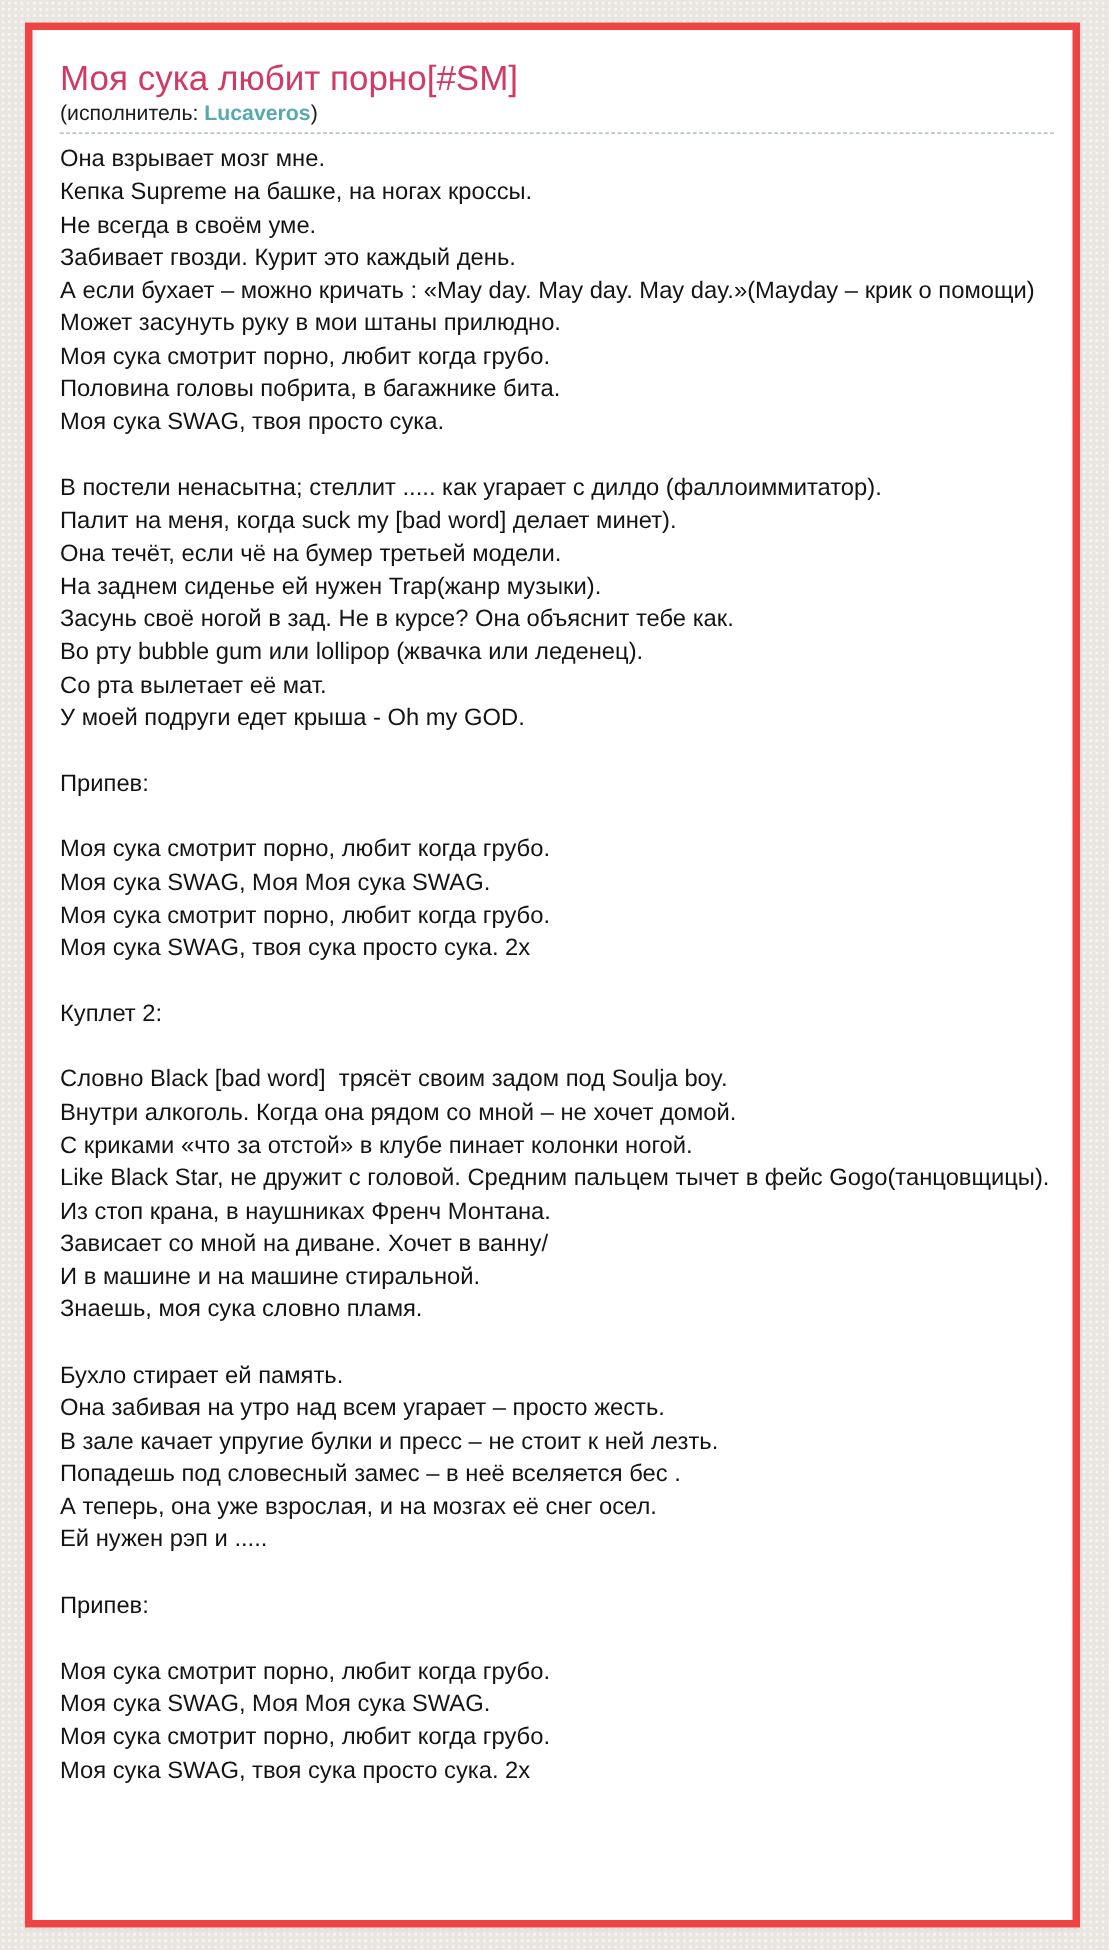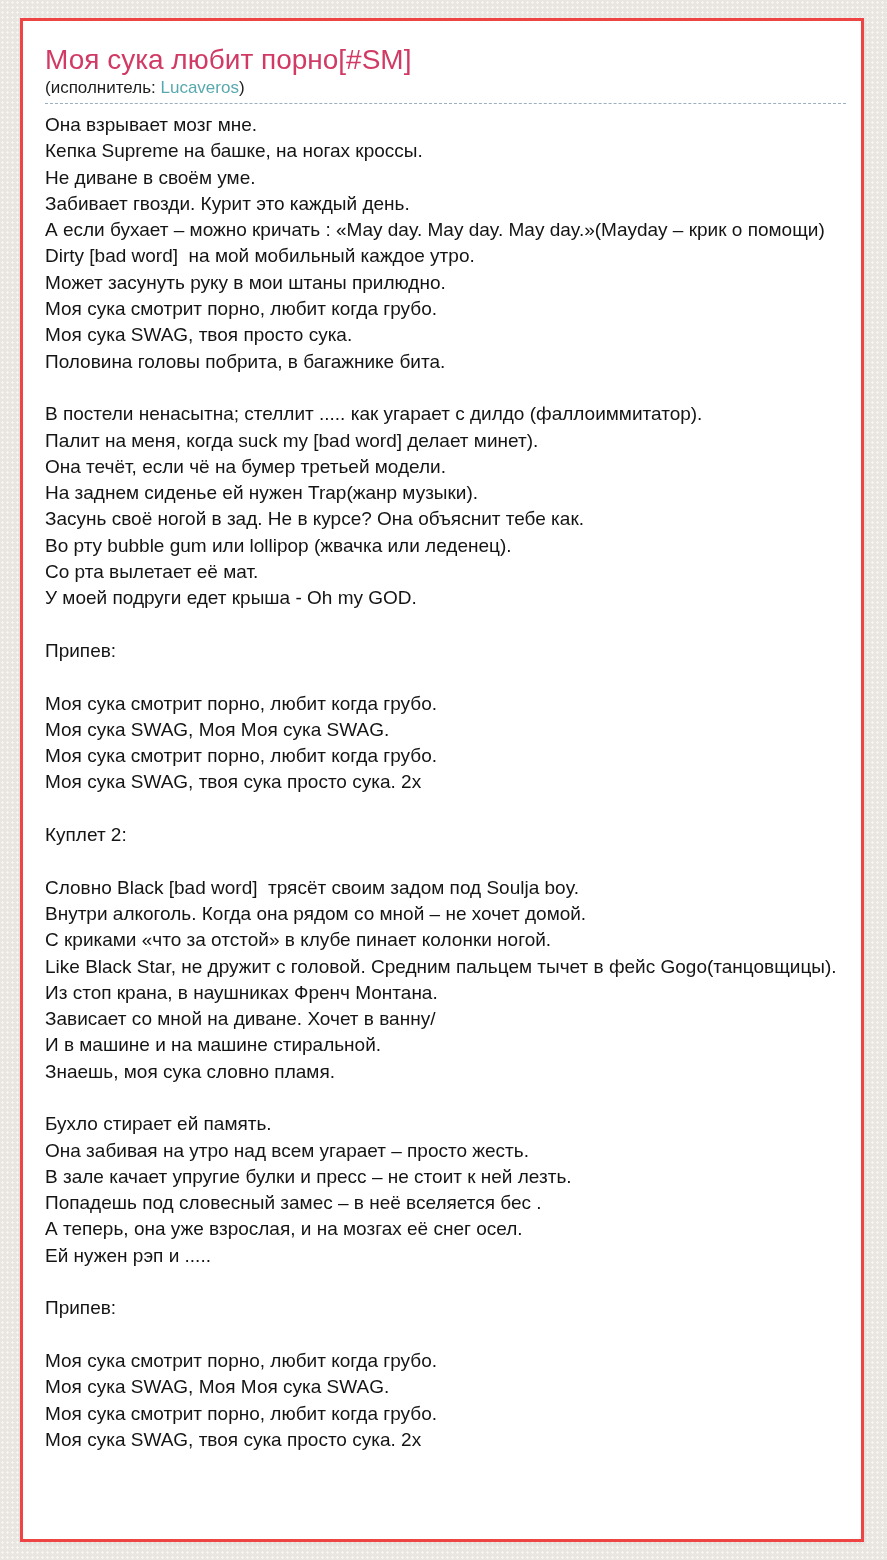--- a/index.html
+++ b/index.html
@@ -17,21 +17,21 @@
     font-family: "Liberation Sans", "DejaVu Sans", sans-serif;
   }
   .card {
     position: absolute;
     left: 20px;
     top: 18px;
     width: 844px;
     height: 1524px;
     box-sizing: border-box;
     background: #ffffff;
-    border: 3px solid #ef4444;
+    border: 6px solid #ef4444;
     box-shadow: 0 1px 3px rgba(0,0,0,0.07);
     padding: 24px 15px 30px 22px;
     overflow: visible;
   }
   .title {
     margin: 0 0 2px 0;
     font-size: 28px;
     line-height: 30px;
     font-weight: normal;
     color: #d03a64;
@@ -40,20 +40,21 @@
   .subtitle {
     font-size: 17px;
     line-height: 21px;
     color: #1c1c1c;
     white-space: pre;
   }
   .artist-link {
     color: #58a9ad;
     text-decoration: none;
     cursor: pointer;
+    font-weight: bold;
   }
   .divider {
     margin-top: 5px;
     border-bottom: 1px dashed #9daebc;
     height: 0;
   }
   .lyrics {
     margin-top: 8px;
     font-size: 19px;
     color: #141414;
@@ -66,28 +67,27 @@
 </head>
 <body>
 
 <div class="card">
   <h1 class="title">Моя сука любит порно[#SM]</h1>
   <div class="subtitle"><span>(исполнитель: </span><a class="artist-link">Lucaveros</a><span>)</span></div>
   <div class="divider"></div>
   <div class="lyrics">
       <div class="lyric-line">Она взрывает мозг мне.</div>
       <div class="lyric-line">Кепка Supreme на башке, на ногах кроссы.</div>
-      <div class="lyric-line">Не диване в своём уме.</div>
+      <div class="lyric-line">Не всегда в своём уме.</div>
       <div class="lyric-line">Забивает гвозди. Курит это каждый день.</div>
       <div class="lyric-line">А если бухает – можно кричать : «May day. May day. May day.»(Mayday – крик о помощи)</div>
-      <div class="lyric-line">Dirty [bad word]  на мой мобильный каждое утро.</div>
       <div class="lyric-line">Может засунуть руку в мои штаны прилюдно.</div>
       <div class="lyric-line">Моя сука смотрит порно, любит когда грубо.</div>
+      <div class="lyric-line">Половина головы побрита, в багажнике бита.</div>
       <div class="lyric-line">Моя сука SWAG, твоя просто сука.</div>
-      <div class="lyric-line">Половина головы побрита, в багажнике бита.</div>
       <div class="lyric-line">&nbsp;</div>
       <div class="lyric-line">В постели ненасытна; стеллит ..... как угарает с дилдо (фаллоиммитатор).</div>
       <div class="lyric-line">Палит на меня, когда suck my [bad word] делает минет).</div>
       <div class="lyric-line">Она течёт, если чё на бумер третьей модели.</div>
       <div class="lyric-line">На заднем сиденье ей нужен Trap(жанр музыки).</div>
       <div class="lyric-line">Засунь своё ногой в зад. Не в курсе? Она объяснит тебе как.</div>
       <div class="lyric-line">Во рту bubble gum или lollipop (жвачка или леденец).</div>
       <div class="lyric-line">Со рта вылетает её мат.</div>
       <div class="lyric-line">У моей подруги едет крыша - Oh my GOD.</div>
       <div class="lyric-line">&nbsp;</div>

